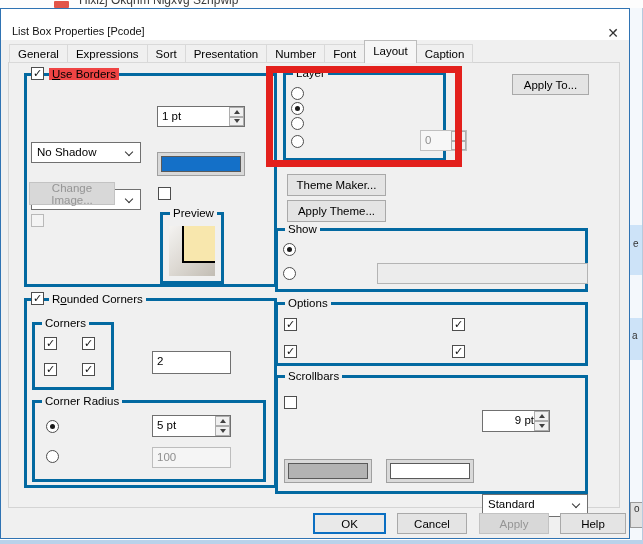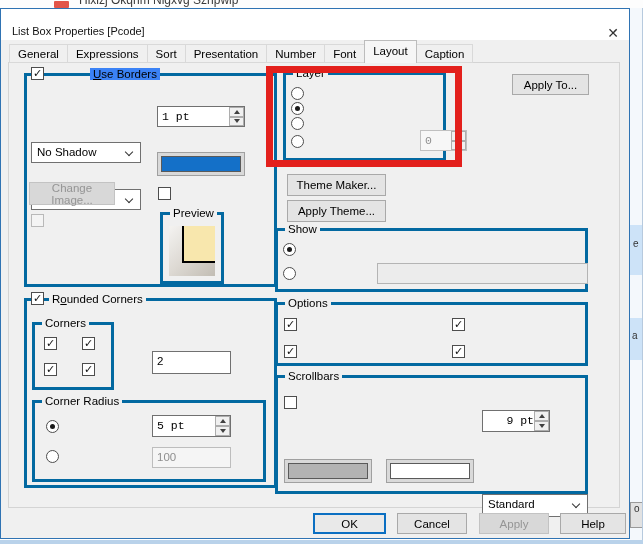--- a/index.html
+++ b/index.html
@@ -50,21 +50,21 @@
   .btn.disabled { background:#d8d8d8; border-color:#c3c3c3; color:#959595; }
   .btn.default { border:2px solid #0b6fc2; background:#e9e9e9; }
 
   .combo { position:absolute; background:#fff; border:1px solid #707070; font-size:11.5px; color:#000; padding:3px 20px 0 5px; z-index:2;margin-top:36px; }
   .chev { position:absolute; right:8px; top:6px; width:6px; height:6px; border-right:1.4px solid #333; border-bottom:1.4px solid #333; transform:rotate(45deg); }
 
   .input { position:absolute; background:#fff; border:1px solid #707070; font-size:11.5px; color:#000; padding:3px 4px 0 4px; z-index:2; }
   .input.dis { background:#f5f5f5; border-color:#bdbdbd; color:#8f8f8f; }
 
   .spin { position:absolute; display:flex; background:#fff; border:1px solid #707070; z-index:2; }
-  .spin .val { flex:1; font-size:11.5px; padding:3px 0 0 4px; overflow:hidden;font-family:Liberation Mono, monospace; }
+  .spin .val { flex:1; font-size:11.5px; padding:3px 0 0 4px; overflow:hidden; }
   .spin .btns { width:15px; display:flex; flex-direction:column; }
   .spin .sb { flex:1; background:#f0f0f0; border:1px solid #adadad; position:relative; }
   .arr { position:absolute; left:50%; top:50%; transform:translate(-50%,-50%); width:0; height:0; }
   .arr.up { border-left:3px solid transparent; border-right:3px solid transparent; border-bottom:4px solid #404040; }
   .arr.down { border-left:3px solid transparent; border-right:3px solid transparent; border-top:4px solid #404040; }
   .spin.dis { background:#f7f7f7; border-color:#c0c0c0; }
   .spin.dis .val { color:#8f8f8f; }
   .spin.dis .arr.up { border-bottom-color:#adadad; }
   .spin.dis .arr.down { border-top-color:#adadad; }
 
@@ -114,21 +114,21 @@
     <div class="tab">Font</div>
     <div class="tab active">Layout</div>
     <div class="tab">Caption</div>
   </div>
   <div id="panel"></div>
 
   <div class="grp" style="left:24px;top:73px;width:253px;height:214px;"></div>
   <span class="cb on" style="left:31px;top:67px;">
       <span>✓</span>
     </span>
-  <span class="lbl" style="left:49px;top:68px;background:#3b82f6;padding:0 3px;z-index:3;margin-left:41px;"><span class="u">U</span><span>se Borders</span></span>
+  <span class="lbl" style="left:49px;top:68px;background:#ef4444;padding:0 3px;z-index:3;"><span class="u">U</span><span>se Borders</span></span>
 
   <span class="lbl" style="left:31px;top:91px;">Shadow Intensity</span>
   <div class="combo" style="left:31px;top:106px;width:110px;height:21px;">
     <span>No Shadow</span>
     <i class="chev"></i>
   </div>
 
   <span class="lbl" style="left:157px;top:91px;">Border Width</span>
   <div class="spin" style="left:157px;top:106px;width:88px;height:21px;">
     <span class="val">1 pt</span>

